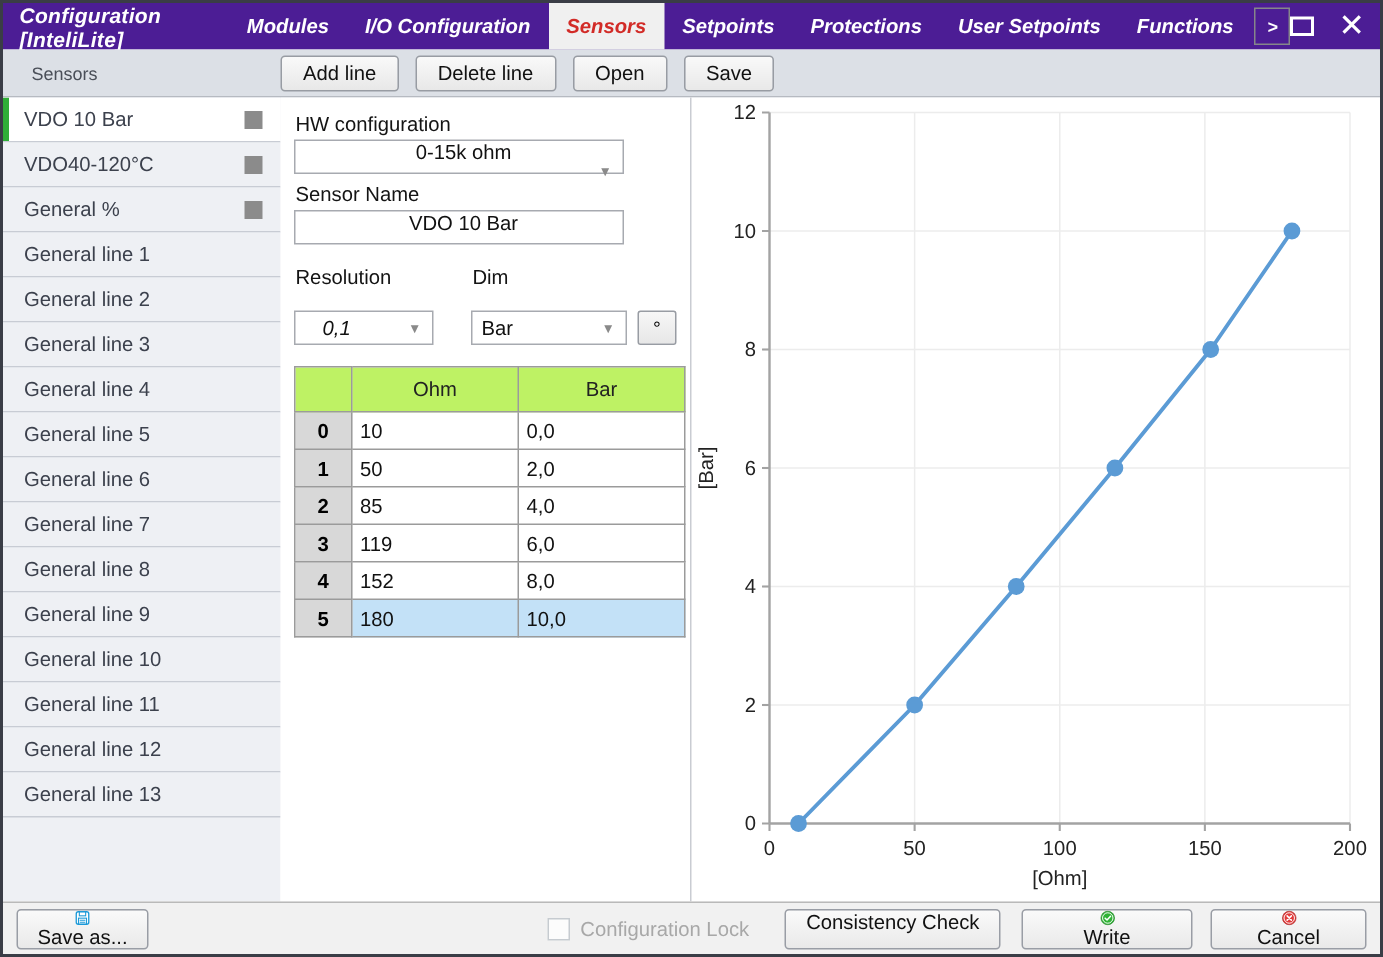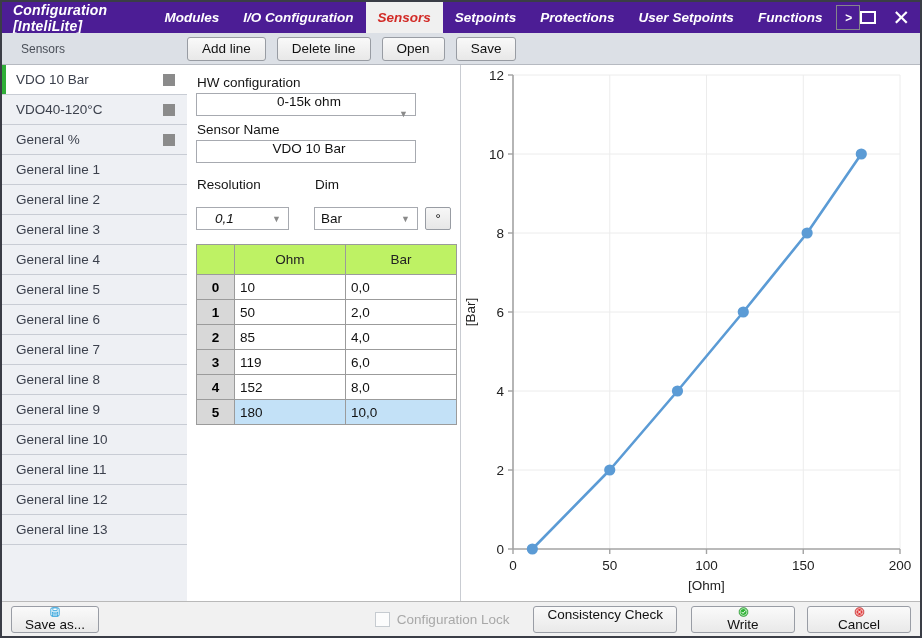--- a/index.html
+++ b/index.html
@@ -344,21 +344,21 @@
     </button>
 
     <div class="right-group">
       <span class="chk"></span>
       <span class="chk-label">Configuration Lock</span>
 
       <button class="fbtn gap14">
         <span>Consistency Check</span>
       </button>
 
-      <button class="fbtn gap12" style="width:104px; justify-content:center;">
+      <button class="fbtn gap12" style="width:114px; justify-content:center;">
         <svg class="icon-svg" width="19" height="19" viewBox="0 0 19 19">
           <circle cx="9.5" cy="9.5" r="8.6" fill="#2fb335" stroke="#1d7a22" stroke-width="0.8"></circle>
           <circle cx="9.5" cy="9.5" r="6.6" fill="none" stroke="#fff" stroke-width="1.2"></circle>
           <path d="M6.2 9.7 L8.6 12.1 L13 7.2" fill="none" stroke="#fff" stroke-width="1.9" stroke-linecap="round" stroke-linejoin="round"></path>
         </svg>
         <span>Write</span>
       </button>
 
       <button class="fbtn" style="width:104px; justify-content:flex-end;">
         <svg class="icon-svg" width="19" height="19" viewBox="0 0 19 19">

